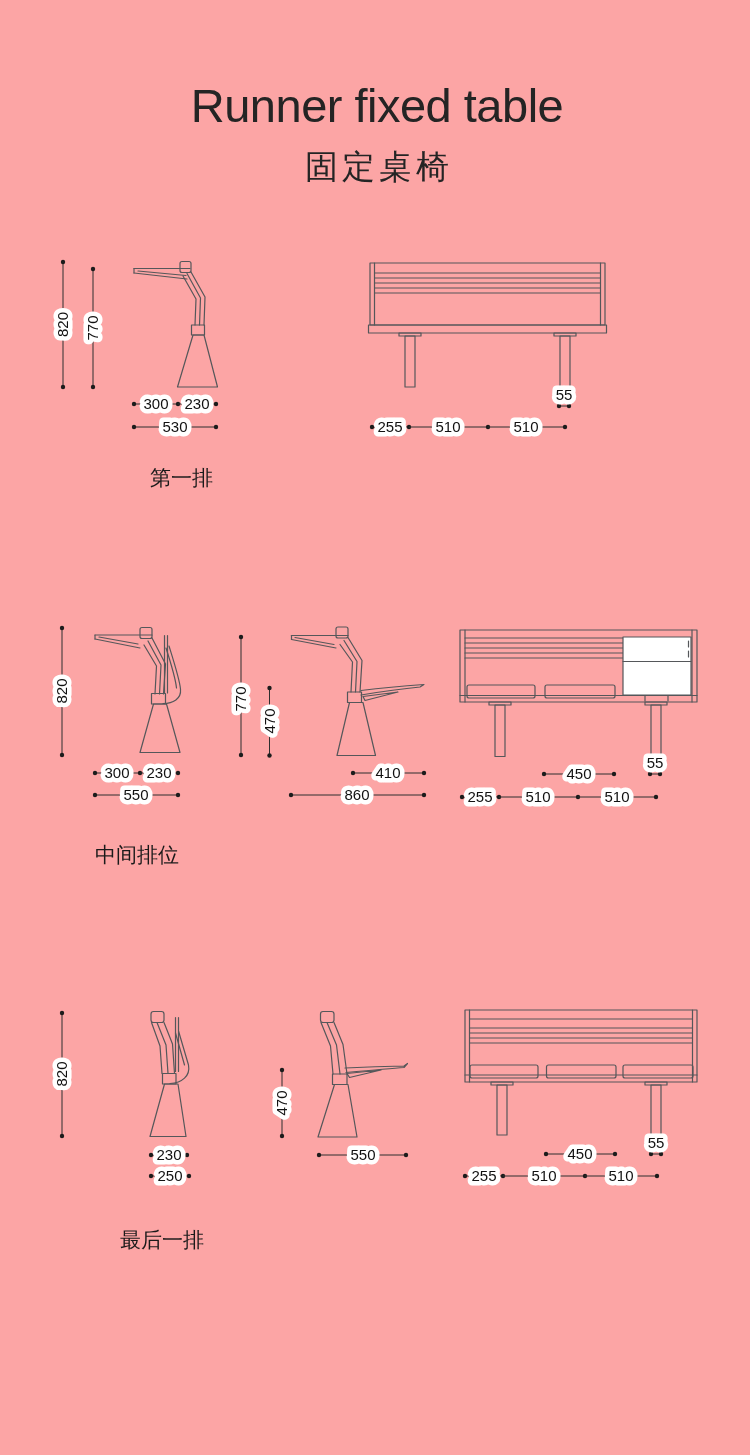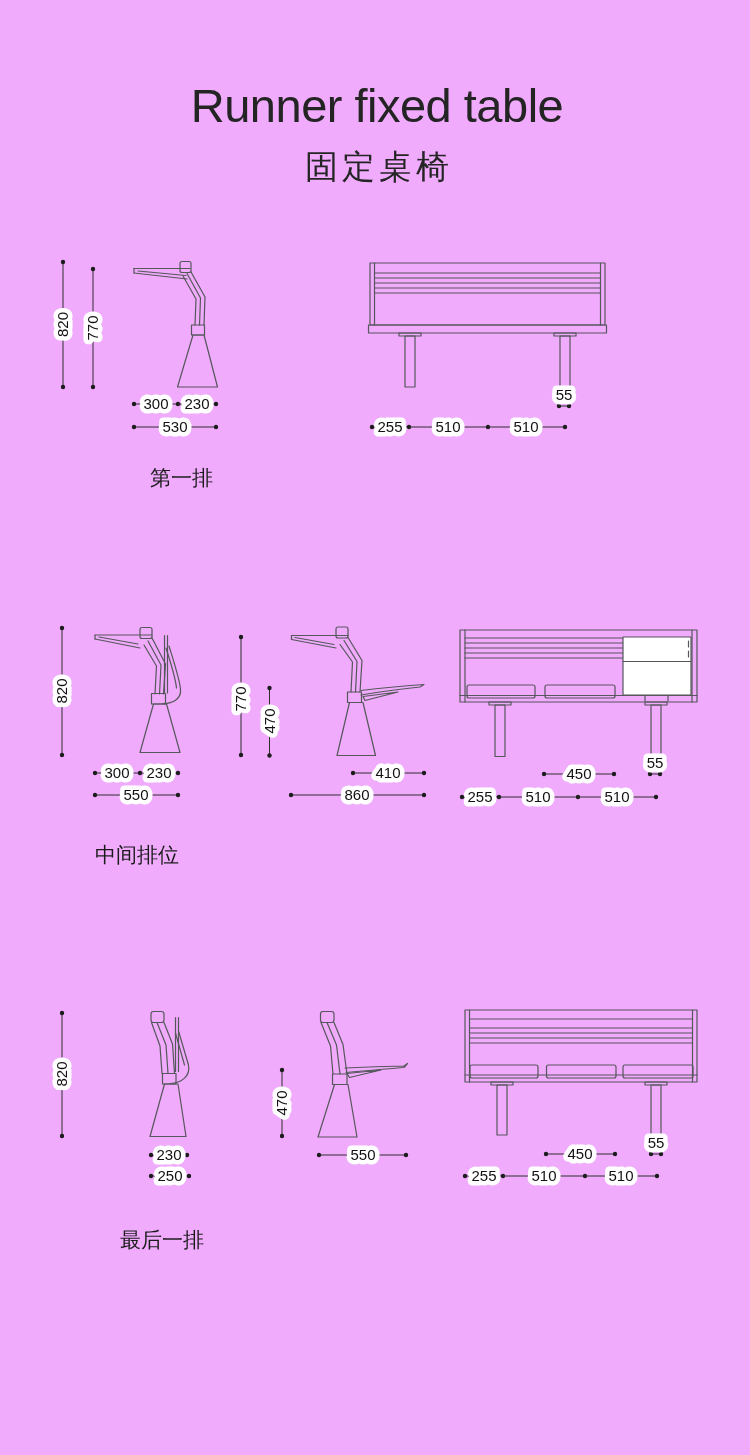--- a/index.html
+++ b/index.html
@@ -1,16 +1,16 @@
 <!DOCTYPE html>
 <html><head>
 <meta charset="utf-8">
 <style>
   html,body{margin:0;padding:0;background:#ffffff;}
-  #canvas{position:relative;width:750px;height:1455px;background:#f0abfc;overflow:hidden;}
+  #canvas{position:relative;width:750px;height:1455px;background:#fca5a5;overflow:hidden;}
   svg{display:block;}
   .ln{fill:none;stroke:#55575a;stroke-width:1.2;stroke-linejoin:round;stroke-linecap:round;}
   .fillw{fill:#ffffff;stroke:#55575a;stroke-width:1.2;stroke-linejoin:round;}
   .dim{stroke:#2e2e2e;stroke-width:1;}
   .dot{fill:#1c1c1c;stroke:none;}
   .dimtxt{font-family:"Liberation Sans",sans-serif;font-size:15px;fill:#111;text-anchor:middle;paint-order:stroke;stroke:#ffffff;stroke-width:9px;stroke-linejoin:round;}
   .lbl{font-family:"Liberation Sans",sans-serif;font-size:21px;fill:#1a1a1a;}
   .title{font-family:"Liberation Sans",sans-serif;font-size:47px;font-weight:300;fill:#242424;text-anchor:middle;letter-spacing:-0.5px;}
   .subtitle{font-family:"Liberation Sans",sans-serif;font-size:33px;fill:#242424;text-anchor:middle;letter-spacing:4px;}
 </style>

